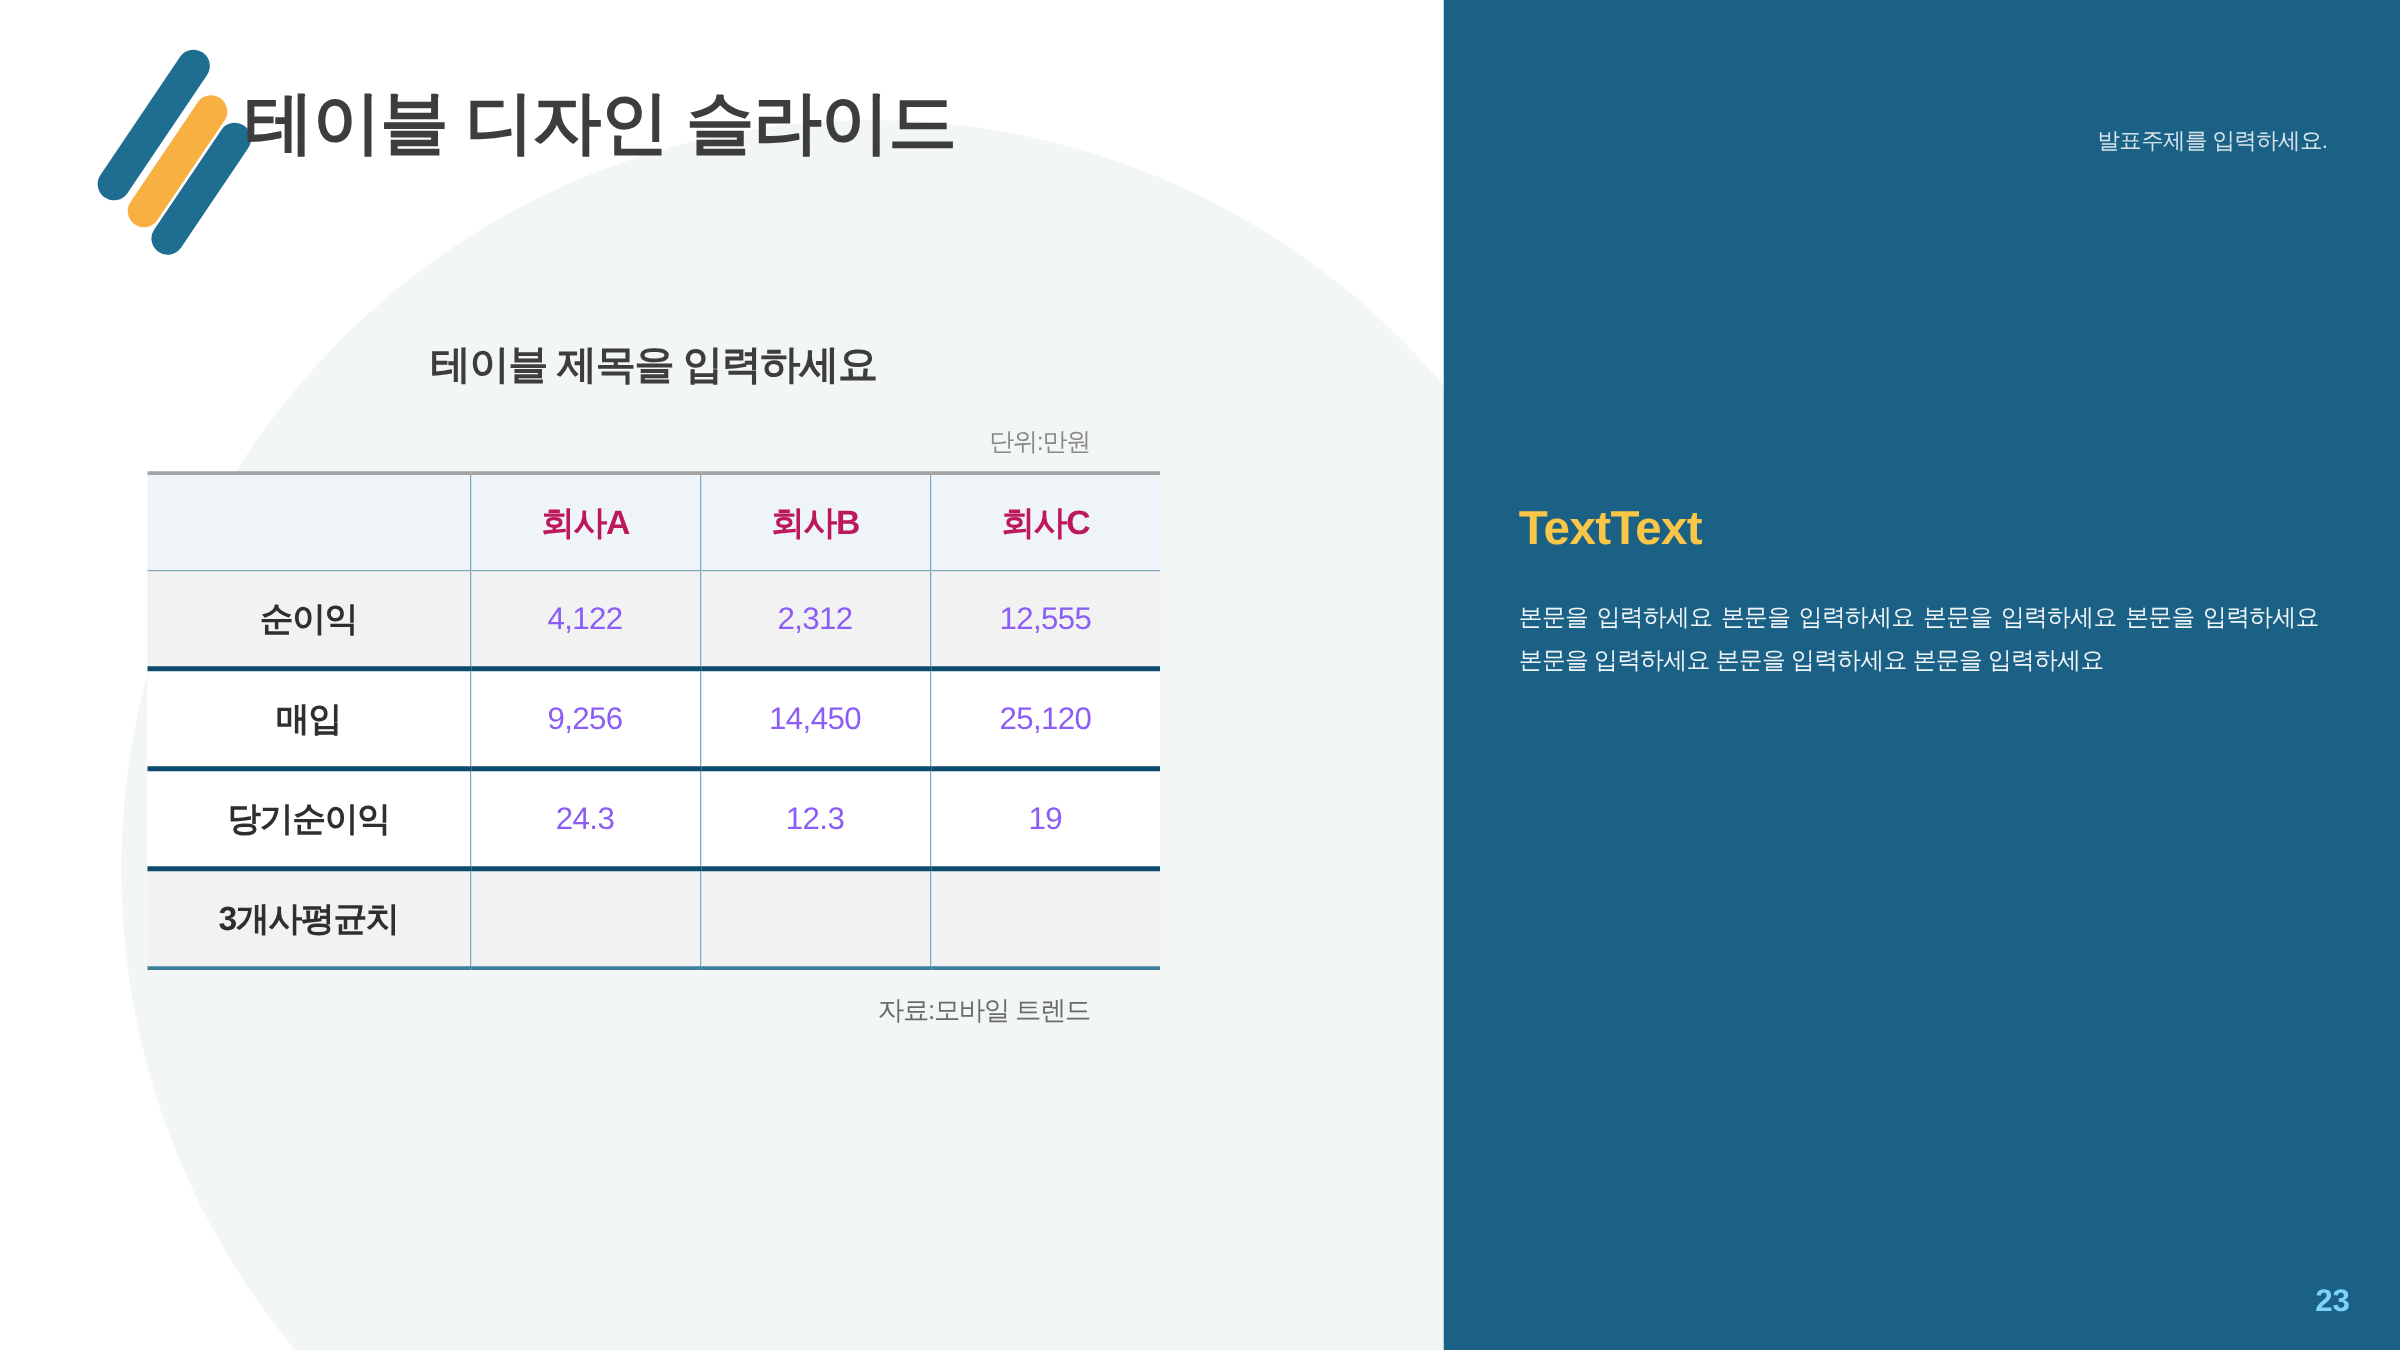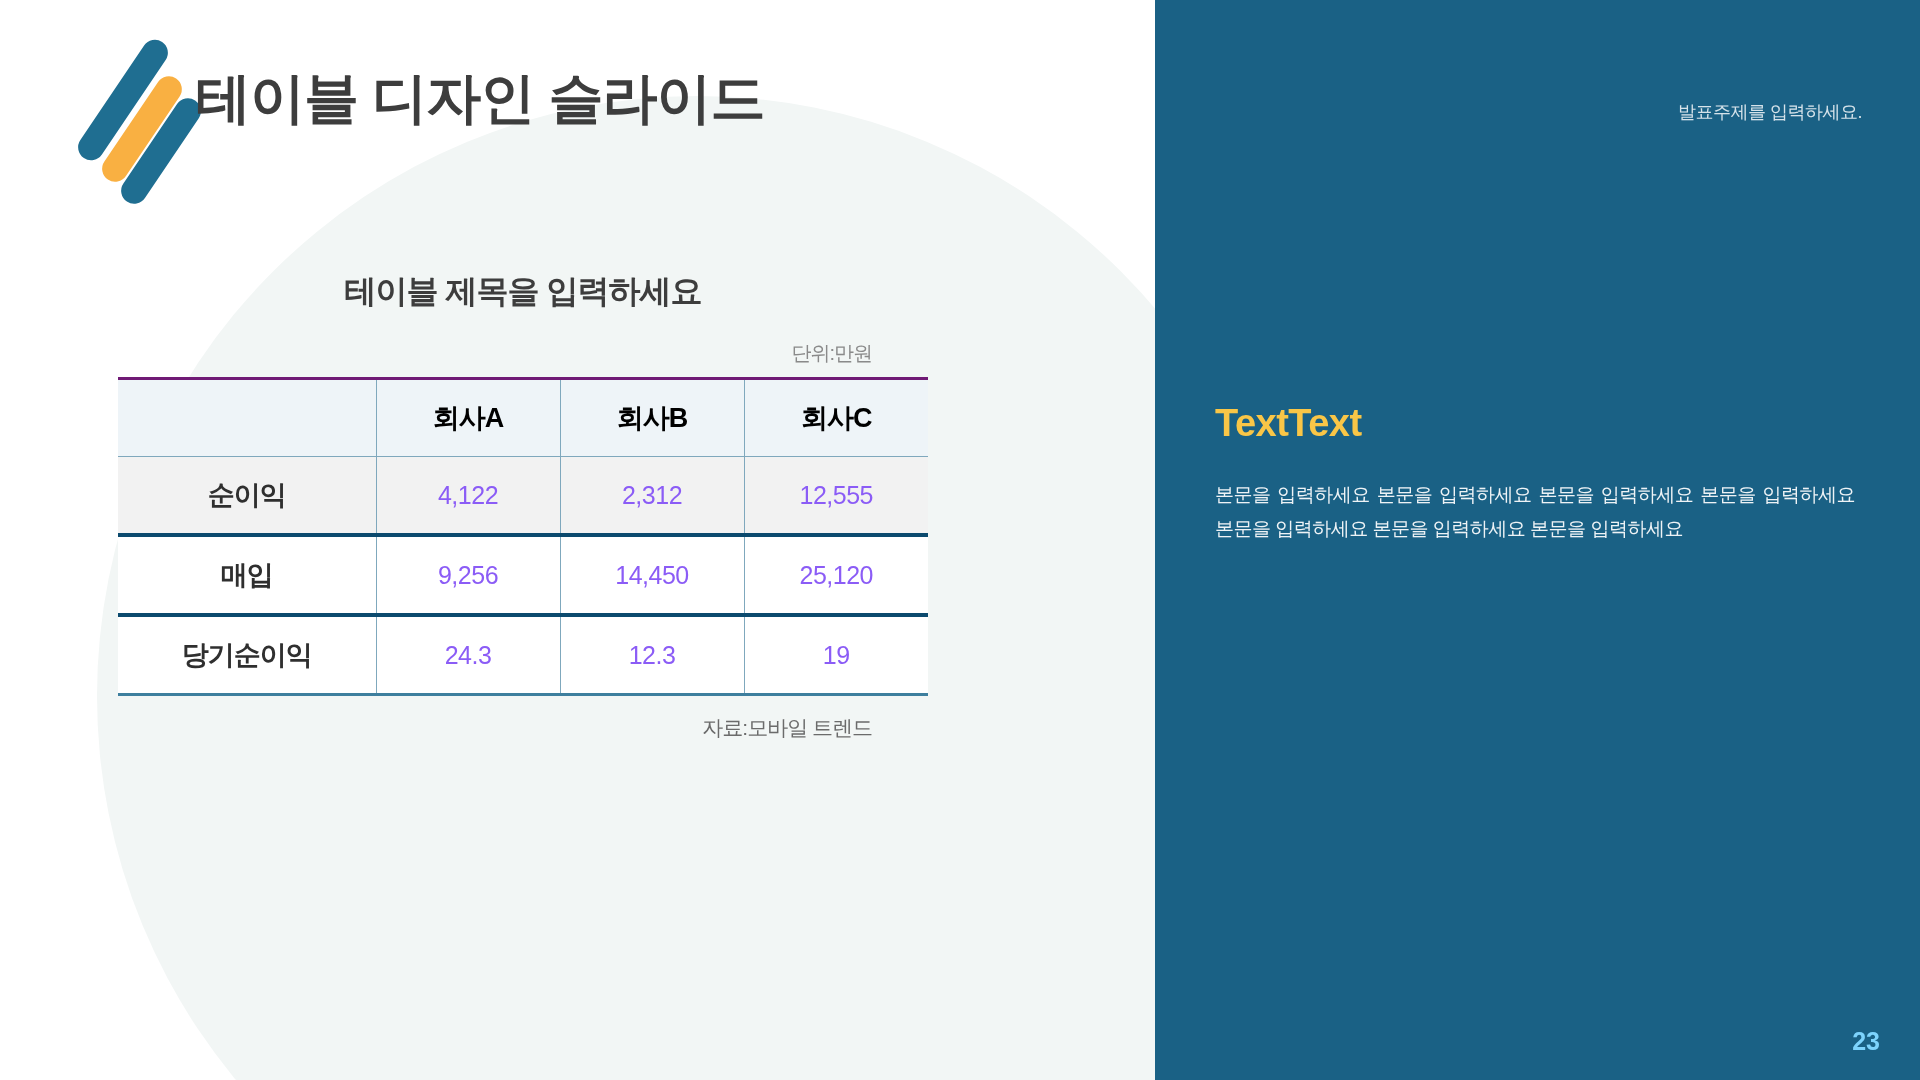--- a/index.html
+++ b/index.html
@@ -112,23 +112,23 @@
     border-bottom: 4px solid #0c4a6e;
     padding: 0;
   }
   #data-table th:first-child, #data-table td:first-child {
     border-left: none;
   }
   #data-table thead tr th {
     background: #eef4f8;
     font-size: 27px;
     font-weight: bold;
-    color: #000000;
-    letter-spacing: -1px;
-    border-top: 3px solid #701a75;
+    color: #be185d;
+    letter-spacing: -1px;
+    border-top: 3px solid #a3a3a3;
     border-bottom: 1px solid #7fa8bd;
   }
   #data-table tbody tr td {
     font-size: 25px;
     color: #8b5cf6;
     letter-spacing: -0.5px;
   }
   #data-table tbody tr td.row-label {
     font-weight: bold;
     font-size: 27px;
@@ -240,20 +240,26 @@
           <td>9,256</td>
           <td>14,450</td>
           <td>25,120</td>
         </tr>
         <tr class="plain">
           <td class="row-label">당기순이익</td>
           <td>24.3</td>
           <td>12.3</td>
           <td>19</td>
         </tr>
+        <tr class="alt">
+          <td class="row-label">3개사평균치</td>
+          <td></td>
+          <td></td>
+          <td></td>
+        </tr>
       </tbody>
     </table>
 
     <div id="table-source">자료:모바일 트렌드</div>
   </div>
 </div>
 
 <div id="right-panel">
   <div id="panel-topic">발표주제를 입력하세요.</div>
   <div id="panel-heading">TextText</div>

